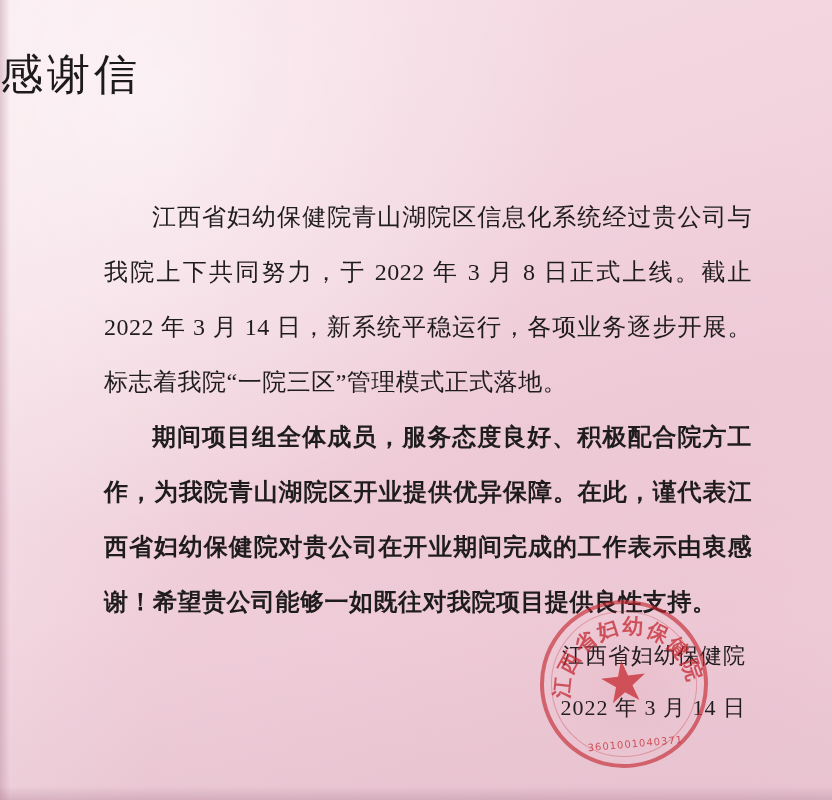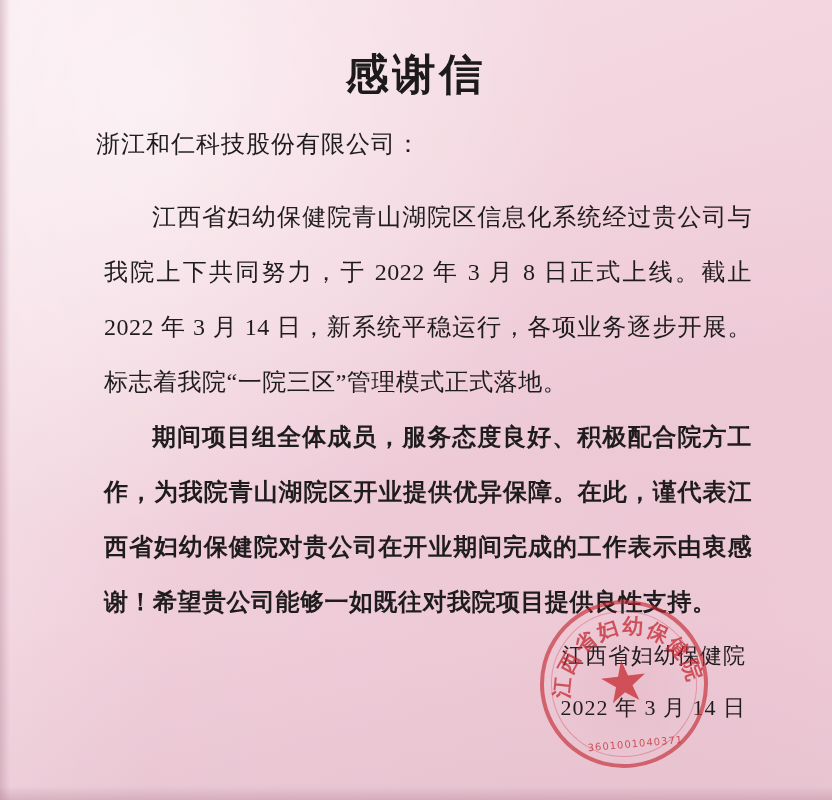--- a/index.html
+++ b/index.html
@@ -43,23 +43,22 @@
     height: 14px;
     background: linear-gradient(0deg, rgba(168,116,138,0.30), rgba(168,116,138,0.0));
     pointer-events: none;
   }
 
   .doc-title {
     position: absolute;
     top: 46px;
     left: 0;
     width: 832px;
-    text-align: center;
     font-size: 43px;
-    font-weight: bold;
+    font-weight: normal;
     letter-spacing: 4px;
     color: #1d1a1c;
     font-family: "DejaVu Serif", "Liberation Serif", serif;
   }
 
   .salutation {
     position: absolute;
     top: 128px;
     left: 96px;
     font-size: 24px;
@@ -170,21 +169,20 @@
 <body>
 
 <div class="page">
 
   <div class="paper-shade"></div>
   <div class="edge-left"></div>
   <div class="edge-bottom"></div>
 
   <div class="doc-title">感谢信</div>
 
-  <div class="salutation">浙江和仁科技股份有限公司：</div>
 
   <div class="body-block">
     <p class="para" id="para-1">江西省妇幼保健院青山湖院区信息化系统经过贵公司与我院上下共同努力，于 2022 年 3 月 8 日正式上线。截止 2022 年 3 月 14 日，新系统平稳运行，各项业务逐步开展。标志着我院“一院三区”管理模式正式落地。</p>
     <p class="para" id="para-2">期间项目组全体成员，服务态度良好、积极配合院方工作，为我院青山湖院区开业提供优异保障。在此，谨代表江西省妇幼保健院对贵公司在开业期间完成的工作表示由衷感谢！希望贵公司能够一如既往对我院项目提供良性支持。</p>
   </div>
 
   <div class="signature-block">
     <div class="sig-line">江西省妇幼保健院</div>
     <div class="sig-line">2022 年 3 月 14 日</div>
   </div>

